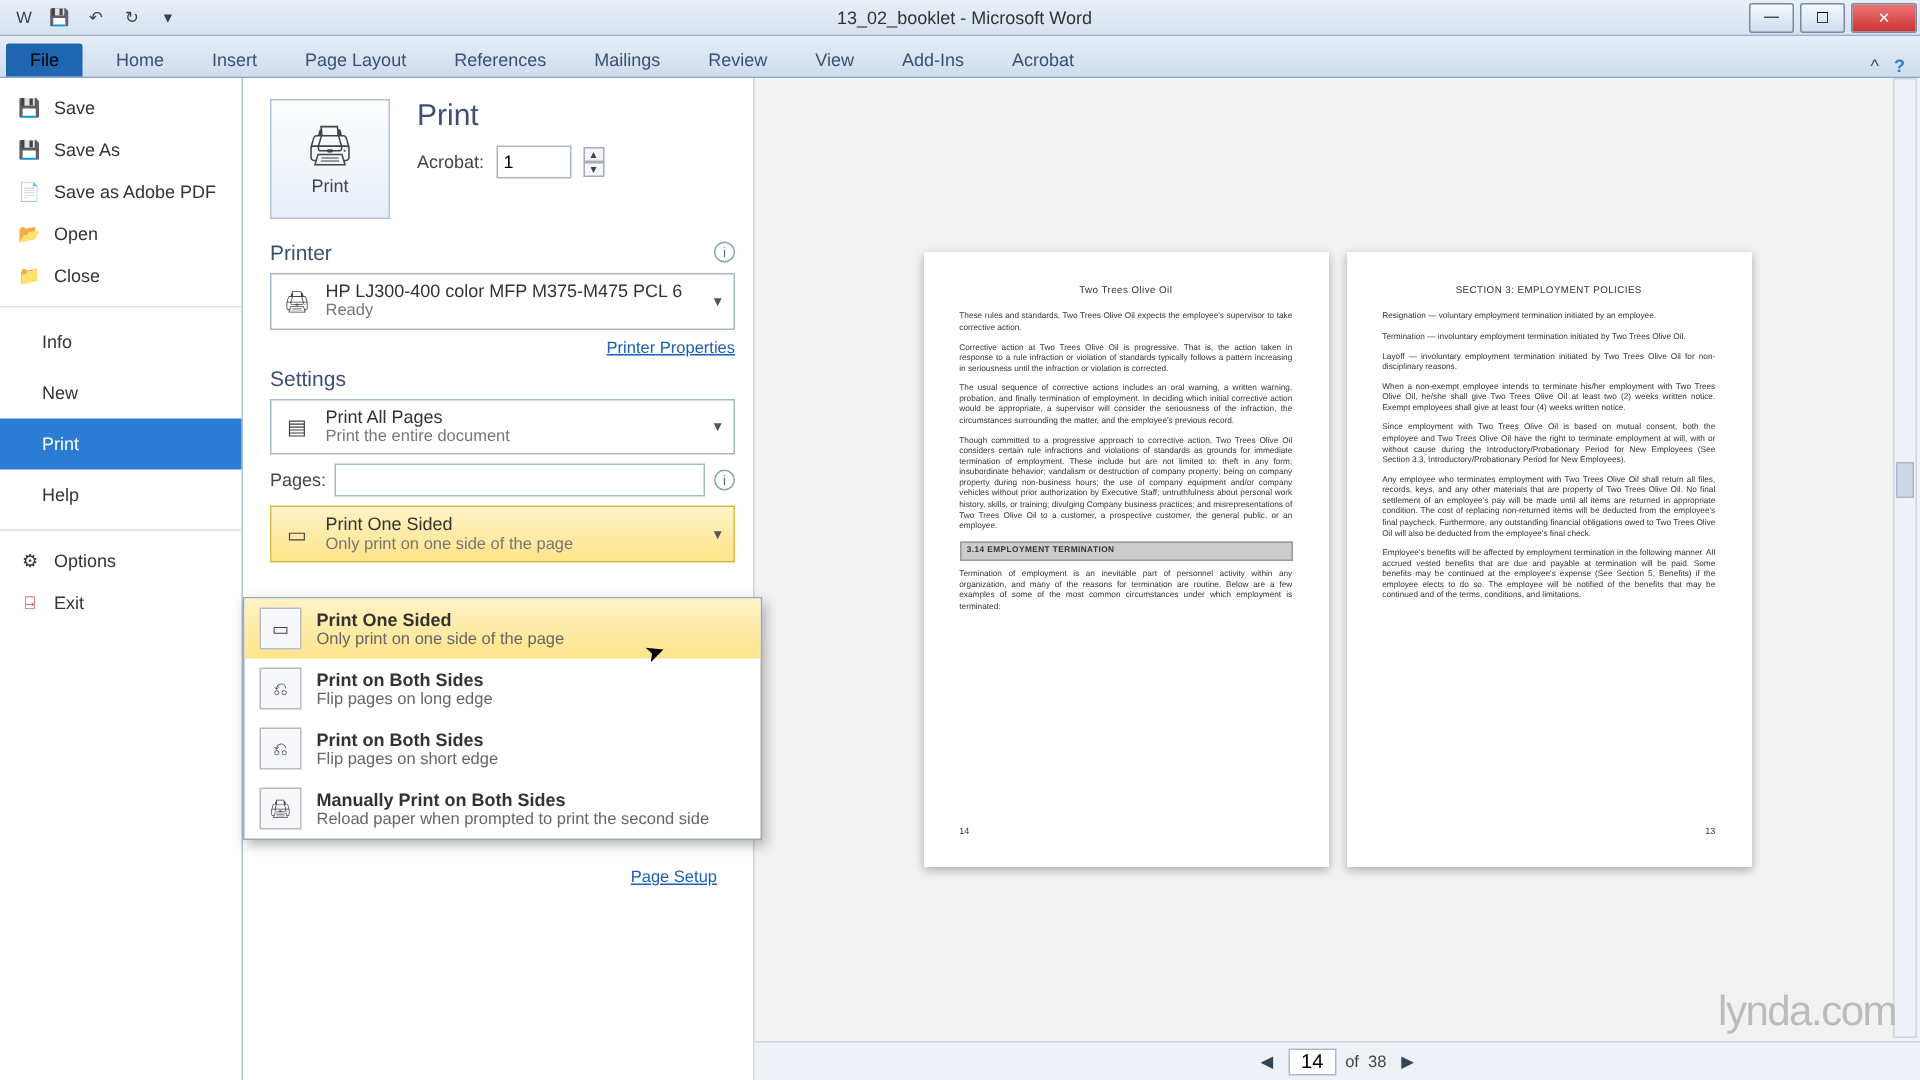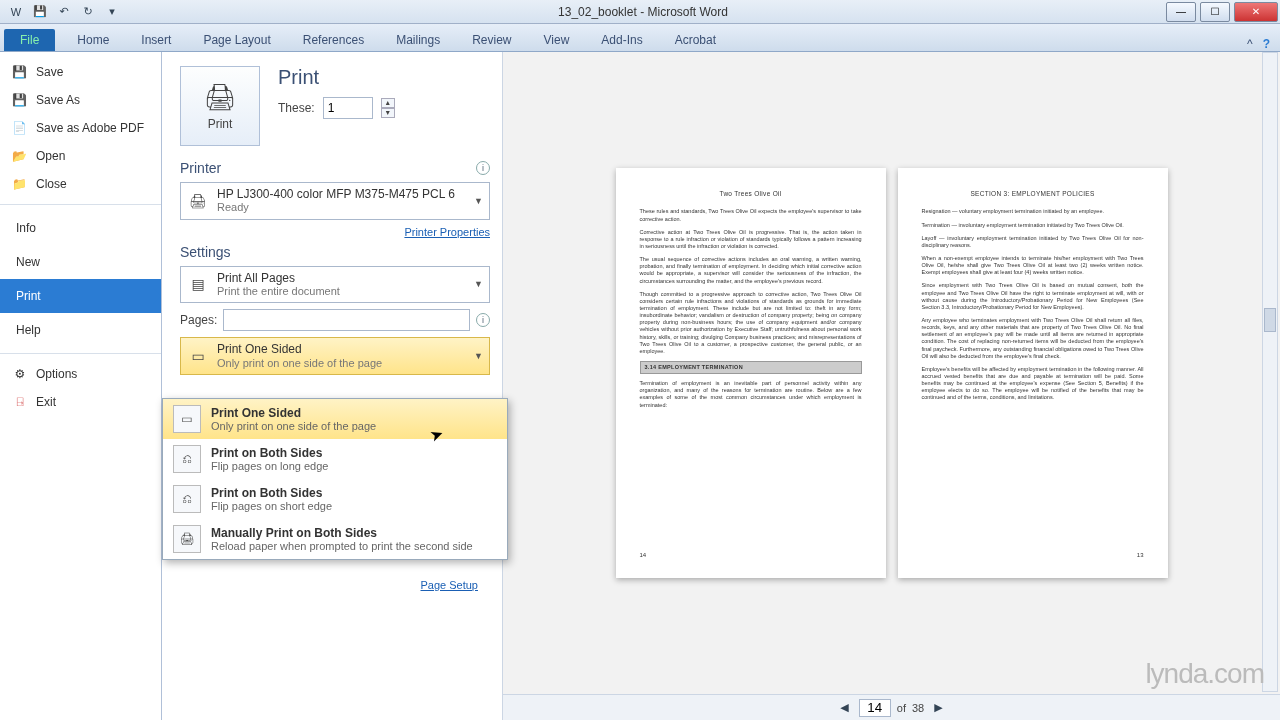--- a/index.html
+++ b/index.html
@@ -10,31 +10,31 @@
 .qat { display: flex; gap: 4px; padding-left: 6px; align-items: center; }
 .qat .btn { width: 20px; height: 18px; display: flex; align-items: center; justify-content: center; font-size: 11px; color: #345; }
 .title-text { flex: 1; text-align: center; font-size: 12px; color: #333; }
 .win-controls { display: flex; }
 .win-controls .wc { width: 30px; height: 20px; border: 1px solid #7a8aa0; border-radius: 2px; margin: 1px 2px; display:flex;align-items:center;justify-content:center;font-size:10px;background:linear-gradient(#f5f9ff,#d0ddee);}
 .win-controls .wc.close { background: linear-gradient(#e77,#c33); color:#fff; width:44px; }
 
 
 .ribbon { height: 28px; background: linear-gradient(#e6eef8,#cedcec); display:flex; align-items:flex-end; border-bottom:1px solid #8fa8c8; padding-left:4px;}
 .ribbon .tab { padding: 4px 16px; font-size: 12px; color:#3b5074; cursor:pointer;}
-.ribbon .tab.file { background:#1e66b0; color:#86efac; border-radius:2px 2px 0 0; margin-right:6px;}
+.ribbon .tab.file { background:#1e66b0; color:#000000; border-radius:2px 2px 0 0; margin-right:6px;}
 .ribbon .spacer { flex:1; }
 .ribbon .help { padding-right:10px; font-size:12px; color:#3b5074; display:flex; gap:10px;}
 
 
 .main { display:flex; height: calc(720px - 24px - 28px); }
 
 
 .backstage-nav { width: 162px; background:#fff; border-right:1px solid #b0c0d8; padding-top:6px;}
 .backstage-nav .item { padding:6px 12px; display:flex; align-items:center; gap:8px; font-size:12px; color:#333; cursor:pointer;}
-.backstage-nav .item.big { padding:10px 16px;}
+.backstage-nav .item.big { padding:10px 28px;}
 .backstage-nav .item.sel { background:#2b7cd3; color:#fff; position:relative;}
 .backstage-nav .item.sel::after { content:""; position:absolute; right:-8px; top:50%; transform:translateY(-50%); border:8px solid transparent; border-left-color:#2b7cd3;}
 .backstage-nav .sep { height:1px; background:#d8e0ea; margin:6px 0;}
 .bs-icon { width:16px; height:16px; display:inline-flex; align-items:center; justify-content:center; font-size:12px;}
 
 
 .print-panel { width: 340px; padding:14px 12px 12px 18px; font-size:12px; color:#444; position:relative; }
 .print-panel h1 { font-size:20px; font-weight:normal; color:#3b5074; margin-bottom:8px;}
 .print-block { display:flex; gap:18px; margin-bottom:14px; align-items:flex-start;}
 .big-print-btn { width:80px; height:80px; border:1px solid #b0c0d8; background:linear-gradient(#fdfefe,#e6eef8); display:flex; flex-direction:column; align-items:center; justify-content:center; gap:4px; cursor:pointer;}
@@ -177,21 +177,21 @@
 
   <div class="print-panel">
     <div class="print-block">
       <div class="big-print-btn">
         <div class="picon">🖨</div>
         <div>Print</div>
       </div>
       <div>
         <h1>Print</h1>
         <div class="copies">
-          <span>These:</span>
+          <span>Acrobat:</span>
           <input value="1" style="">
           <div class="spin">
               <div>▴</div>
               <div>▾</div>
             </div>
         </div>
       </div>
     </div>
 
     <div class="section-label">

